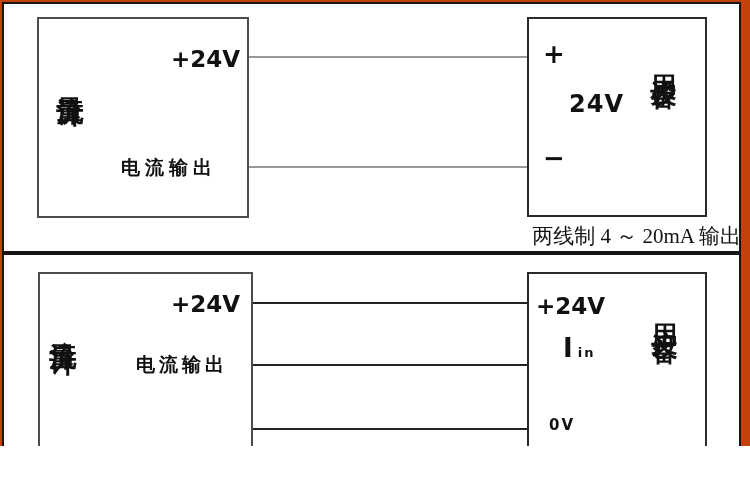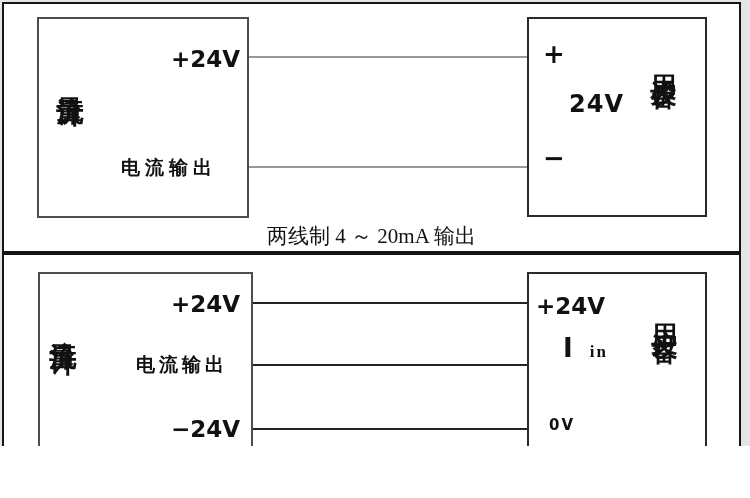--- a/index.html
+++ b/index.html
@@ -1,19 +1,19 @@
 <!DOCTYPE html>
 <html><head>
 <meta charset="utf-8">
 <style>
   html,body{margin:0;padding:0;}
   #stage{
     position:relative;
     width:750px;height:446px;
-    background:#e5e5e5;
+    background:#c2410c;
     overflow:hidden;
     font-family:"DejaVu Sans","Liberation Sans",sans-serif;
     color:#111111;
   }
   .panel{
     position:absolute;
     box-sizing:border-box;
     border:2px solid #141414;
     background:#ffffff;
   }
@@ -56,26 +56,26 @@
   #fm1-p24{left:150px;top:48px;width:90px;font-size:23px;}
   #fm1-cur{left:121px;top:158px;font-size:19px;letter-spacing:5px;}
   #ue1-plus{left:543px;top:41px;font-size:26px;}
   #ue1-24v{left:569px;top:92px;font-size:24px;letter-spacing:1px;}
   #ue1-minus{left:543px;top:145px;font-size:26px;}
   #fm2-p24{left:150px;top:293px;width:90px;font-size:23px;}
   #fm2-cur{left:136px;top:355px;font-size:19px;letter-spacing:4px;}
   #fm2-m24{left:150px;top:418px;width:90px;font-size:23px;}
   #ue2-p24{left:536px;top:295px;font-size:23px;}
   #ue2-iin{left:563px;top:335px;font-size:26px;}
-  #ue2-iin .sub{font-size:17px;margin-left:17px;letter-spacing:2px;font-family:Liberation Serif, serif;}
+  #ue2-iin .sub{font-size:13px;margin-left:5px;letter-spacing:2px;}
   #ue2-0v{left:549px;top:418px;font-size:15px;letter-spacing:2px;}
   .caption{
     position:absolute;
     width:739px;
-    text-align:center;
+    text-align:right;
     font-family:"Liberation Serif","DejaVu Serif",serif;
     font-size:21px;
     color:#111111;
     line-height:1.2;
   }
   #cap1{left:2px;top:224px;}
   #cap2{left:2px;top:462px;}
 </style>
 </head>
 <body>
@@ -106,21 +106,20 @@
   <div class="node-box fm-box" id="fm2"></div>
   <div class="node-box ue-box" id="ue2"></div>
 
   <div class="wire wire-dark" id="bw1"></div>
   <div class="wire wire-dark" id="bw2"></div>
   <div class="wire wire-dark" id="bw3"></div>
 
   <div class="vtext" id="fm2-name">流量计</div>
   <div class="lbl ralign" id="fm2-p24">+24V</div>
   <div class="lbl" id="fm2-cur">电流输出</div>
-  <div class="lbl ralign" id="fm2-m24">−24V</div>
 
   <div class="lbl" id="ue2-p24">+24V</div>
   <div class="lbl" id="ue2-iin"><span>I</span><span class="sub">in</span></div>
   <div class="lbl" id="ue2-0v">0V</div>
   <div class="vtext" id="ue2-name">用户设备</div>
 
 
   <div class="panel" id="panel-next"></div>
 
 </div>

